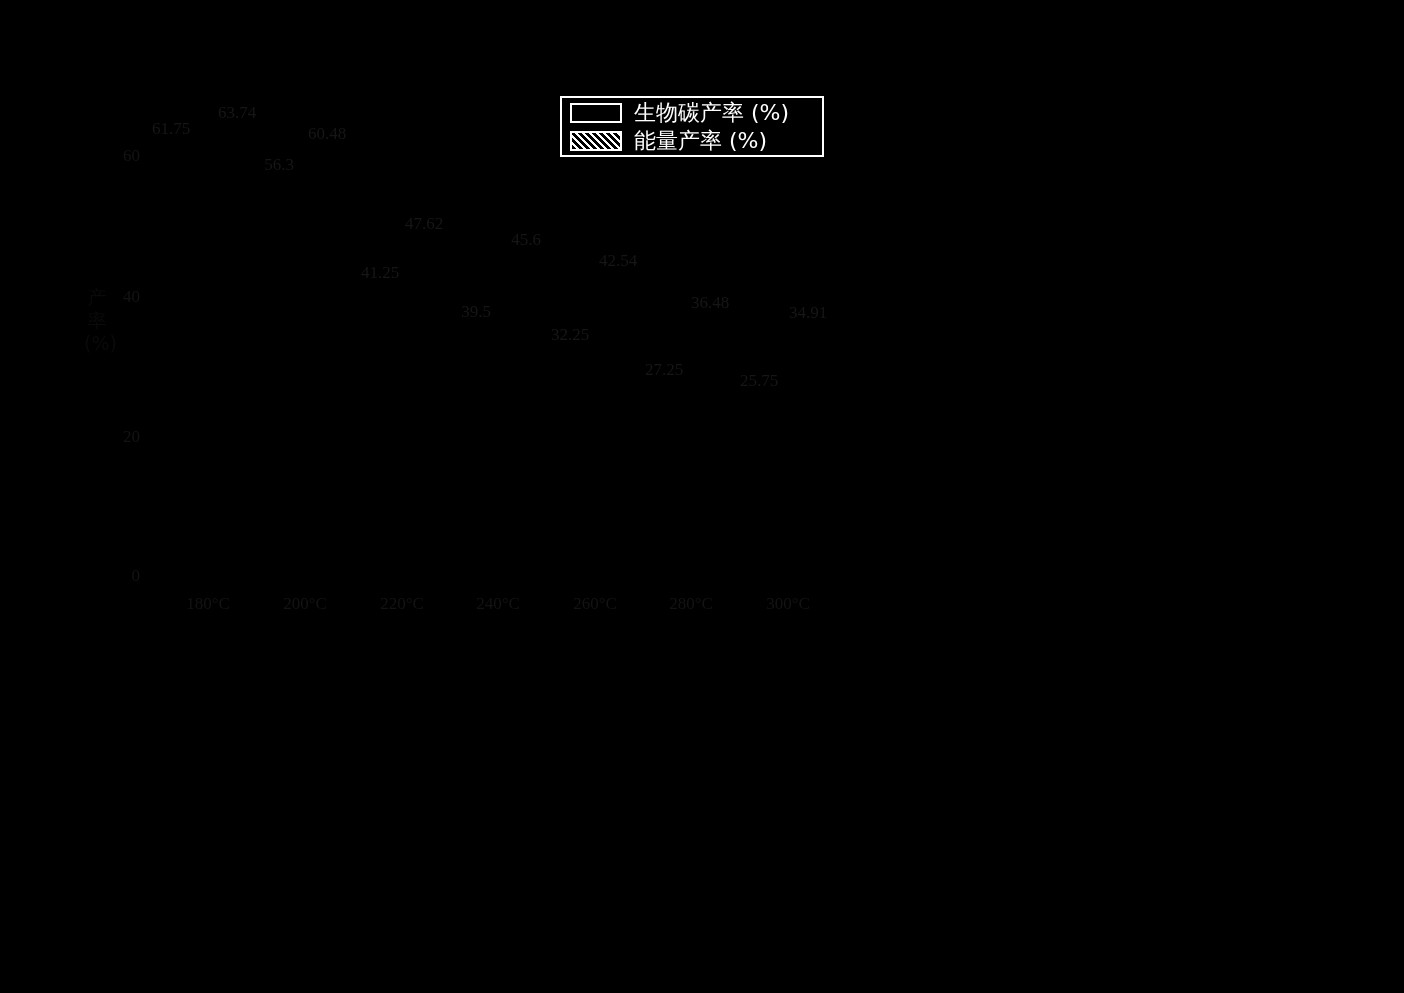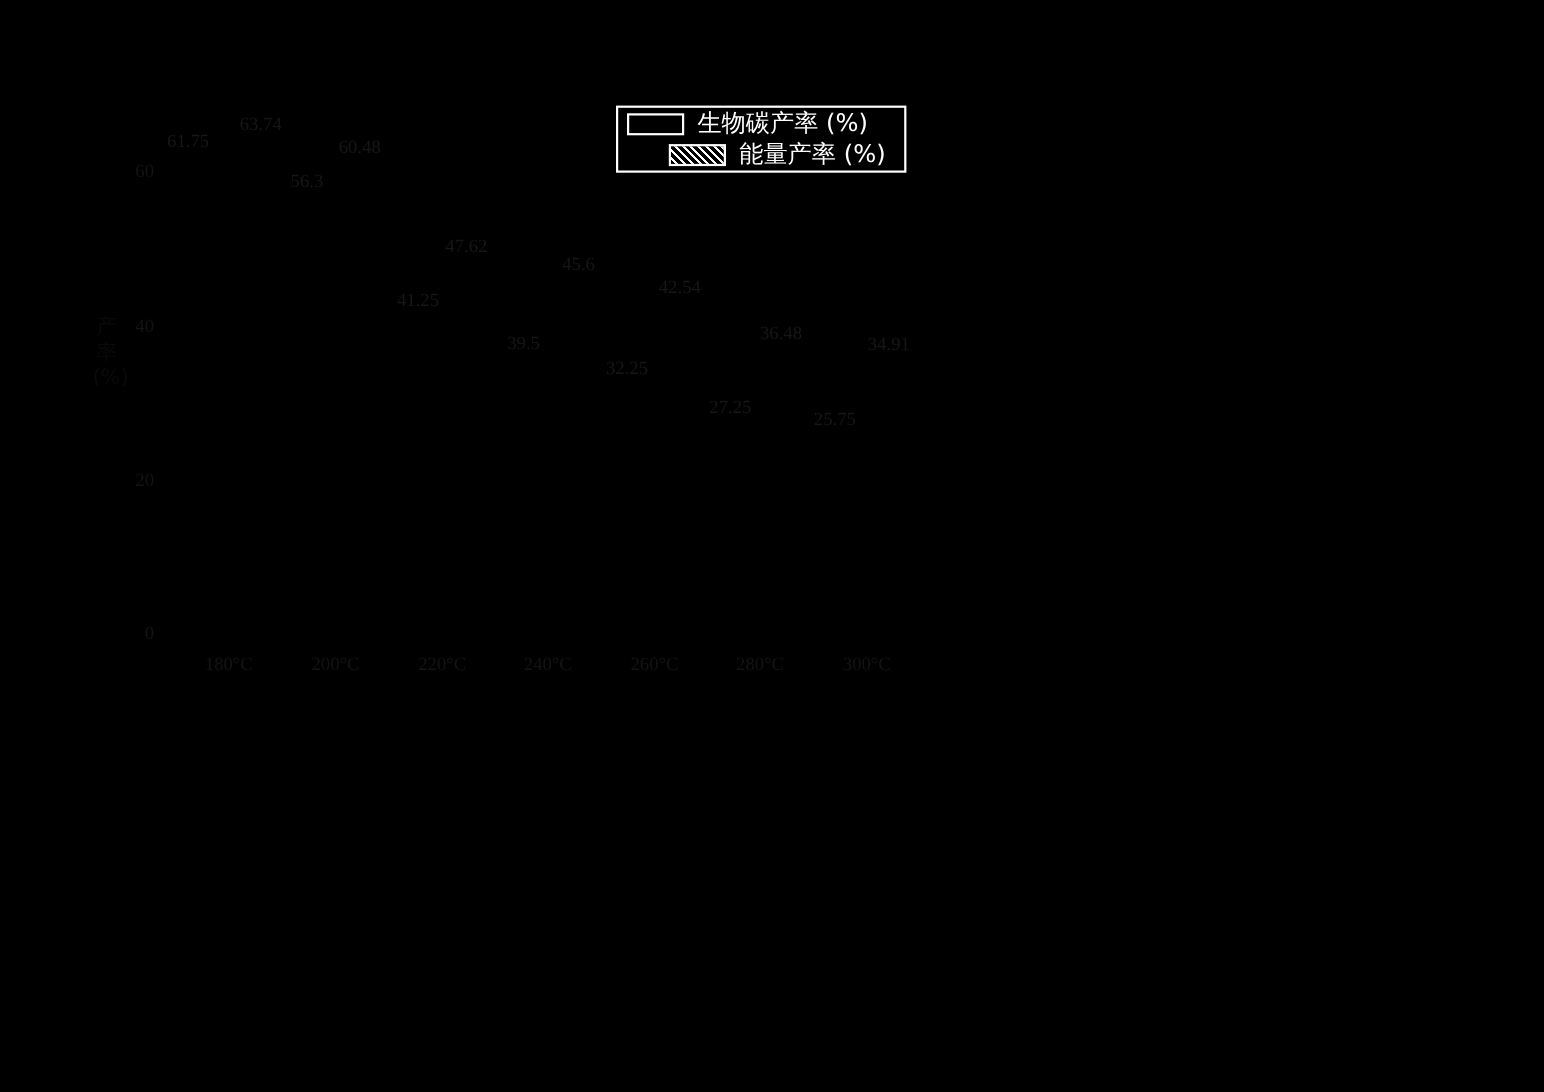--- a/index.html
+++ b/index.html
@@ -35,21 +35,21 @@
     box-sizing: border-box;
   }
   .legend-row {
     position: absolute;
     left: 8px;
     display: flex;
     align-items: center;
     height: 26px;
   }
   .legend-row.r1 { top: 2px; }
-  .legend-row.r2 { top: 30px; margin-left: 38px; }
+  .legend-row.r2 { top: 30px; }
   .legend-swatch {
     width: 52px;
     height: 20px;
     border: 2px solid #ffffff;
     box-sizing: border-box;
     background: #000000;
     flex: 0 0 auto;
   }
   .legend-swatch.hatched {
     background:

